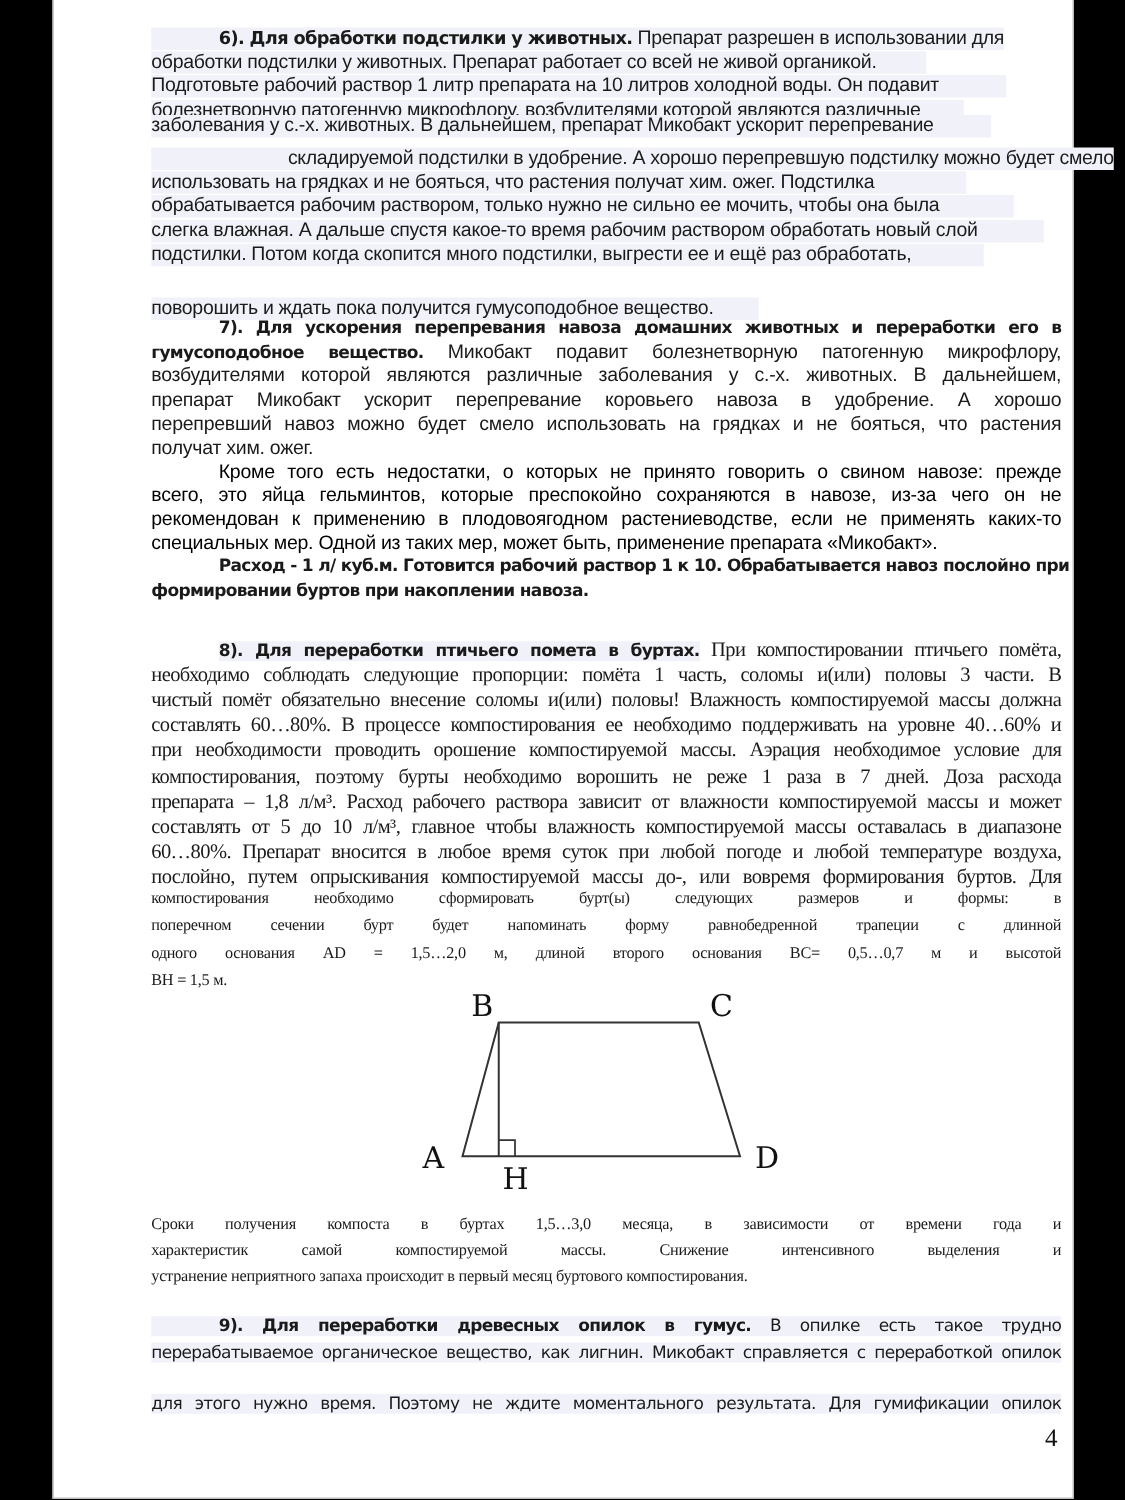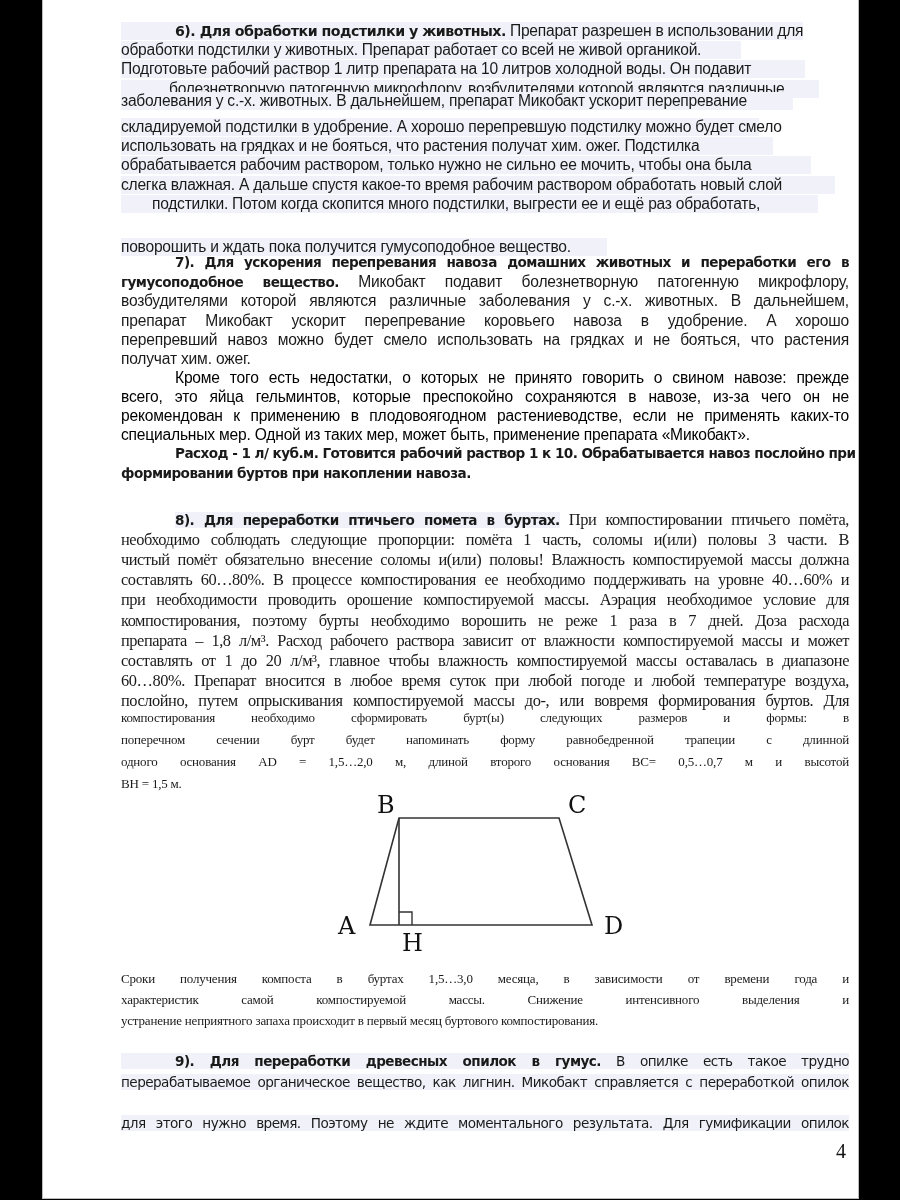--- a/index.html
+++ b/index.html
@@ -26,27 +26,27 @@
   .pagenum { position: absolute; left: 793px; top: 1140px; font-family: "Liberation Serif", serif; font-size: 20px; color: #111; }
 </style>
 </head>
 <body>
 
 <div class="page">
 
   <div class="line sans hl ind" style="top:22px; width:682px;"><b class="cond" style="font-size:14.2px; letter-spacing:-0.5px;">6). Для обработки подстилки у животных.</b><span> Препарат разрешен в использовании для</span></div>
   <div class="line sans hl" style="top:41px; width:620px;">обработки подстилки у животных. Препарат работает со всей не живой органикой.</div>
   <div class="line sans hl" style="top:60px; width:684px;">Подготовьте рабочий раствор 1 литр препарата на 10 литров холодной воды. Он подавит</div>
-  <div class="line sans hl" style="top:80px; width:650px;padding-left:48px;">болезнетворную патогенную микрофлору, возбудителями которой являются различные</div>
+  <div class="line sans hl" style="top:80px; width:650px;">болезнетворную патогенную микрофлору, возбудителями которой являются различные</div>
   <div class="line sans hl" style="top:92px; width:672px;">заболевания у с.-х. животных. В дальнейшем, препарат Микобакт ускорит перепревание</div>
-  <div class="line sans hl" style="top:118px; width:638px;text-align:right;">складируемой подстилки в удобрение. А хорошо перепревшую подстилку можно будет смело</div>
+  <div class="line sans hl" style="top:118px; width:770px;text-align:right;">складируемой подстилки в удобрение. А хорошо перепревшую подстилку можно будет смело</div>
   <div class="line sans hl" style="top:137px; width:652px;">использовать на грядках и не бояться, что растения получат хим. ожег. Подстилка</div>
   <div class="line sans hl" style="top:156px; width:690px;">обрабатывается рабочим раствором, только нужно не сильно ее мочить, чтобы она была</div>
   <div class="line sans hl" style="top:176px; width:714px;">слегка влажная. А дальше спустя какое-то время рабочим раствором обработать новый слой</div>
-  <div class="line sans hl" style="top:195px; width:666px;padding-left:31px;">подстилки. Потом когда скопится много подстилки, выгрести ее и ещё раз обработать,</div>
+  <div class="line sans hl" style="top:195px; width:666px;">подстилки. Потом когда скопится много подстилки, выгрести ее и ещё раз обработать,</div>
   <div class="line sans hl" style="top:214px; width:486px;margin-top:24px;">поворошить и ждать пока получится гумусоподобное вещество.</div>
 
   <div class="line cond justify ind" style="top:254px; font-weight:bold;">7). Для ускорения перепревания навоза домашних  животных и переработки его в</div>
   <div class="line sans2 justify" style="top:273px;"><b class="cond">гумусоподобное вещество.</b><span> Микобакт подавит болезнетворную патогенную микрофлору,</span></div>
   <div class="line sans2 justify" style="top:292px;">возбудителями которой являются различные заболевания у с.-х. животных. В дальнейшем,</div>
   <div class="line sans2 justify" style="top:312px;">препарат Микобакт ускорит перепревание коровьего навоза в удобрение. А хорошо</div>
   <div class="line sans2 justify" style="top:331px;">перепревший навоз можно будет смело использовать на грядках и не бояться, что растения</div>
   <div class="line sans2" style="top:350px;">получат хим. ожег.</div>
 
   <div class="line sans2 blue justify ind" style="top:369px;">Кроме того есть недостатки, о которых не принято говорить о свином навозе: прежде</div>
@@ -57,21 +57,21 @@
   <div class="line cond justify ind" style="top:445px; font-weight:bold;">Расход - 1 л/ куб.м. Готовится рабочий раствор 1 к 10.  Обрабатывается навоз послойно при</div>
   <div class="line cond" style="top:465px; font-weight:bold;">формировании буртов при накоплении навоза.</div>
 
   <div class="line serif justify ind" style="top:510px;"><b class="cond hl">8). Для переработки птичьего помета в буртах.</b><span> При компостировании птичьего помёта,</span></div>
   <div class="line serif justify" style="top:530px;">необходимо соблюдать следующие пропорции: помёта 1 часть, соломы и(или) половы 3 части. В</div>
   <div class="line serif justify" style="top:550px;">чистый помёт обязательно внесение соломы и(или) половы! Влажность компостируемой массы должна</div>
   <div class="line serif justify" style="top:570px;">составлять 60…80%. В процессе компостирования ее необходимо поддерживать на уровне 40…60% и</div>
   <div class="line serif justify" style="top:590px;">при необходимости проводить орошение компостируемой массы. Аэрация необходимое условие для</div>
   <div class="line serif justify" style="top:611px;">компостирования, поэтому бурты необходимо ворошить не реже 1 раза в 7 дней. Доза расхода</div>
   <div class="line serif justify" style="top:631px;">препарата – 1,8 л/м³. Расход рабочего раствора зависит от влажности компостируемой массы и может</div>
-  <div class="line serif justify" style="top:651px;">составлять от 1 до 20 л/м³, главное чтобы влажность компостируемой массы оставалась в диапазоне</div>
+  <div class="line serif justify" style="top:651px;">составлять от 5 до 10 л/м³, главное чтобы влажность компостируемой массы оставалась в диапазоне</div>
   <div class="line serif justify" style="top:671px;">60…80%. Препарат вносится в любое время суток при любой погоде и любой температуре воздуха,</div>
   <div class="line serif justify" style="top:691px;">послойно, путем опрыскивания компостируемой массы до-, или вовремя формирования буртов. Для</div>
 
   <div class="line serif-big justify" style="top:710px;">компостирования необходимо сформировать бурт(ы) следующих размеров и формы: в</div>
   <div class="line serif-big justify" style="top:732px;">поперечном сечении бурт будет напоминать форму равнобедренной трапеции с длинной</div>
   <div class="line serif-big justify" style="top:754px;">одного основания AD = 1,5…2,0 м, длиной второго основания BC= 0,5…0,7 м и высотой</div>
   <div class="line serif-big" style="top:776px;">BH = 1,5 м.</div>
 
   <svg class="diagram" viewBox="0 0 320 175">
     <polygon points="42,142 71,35 231,35 264,142" fill="none" stroke="#333" stroke-width="1.6"></polygon>

